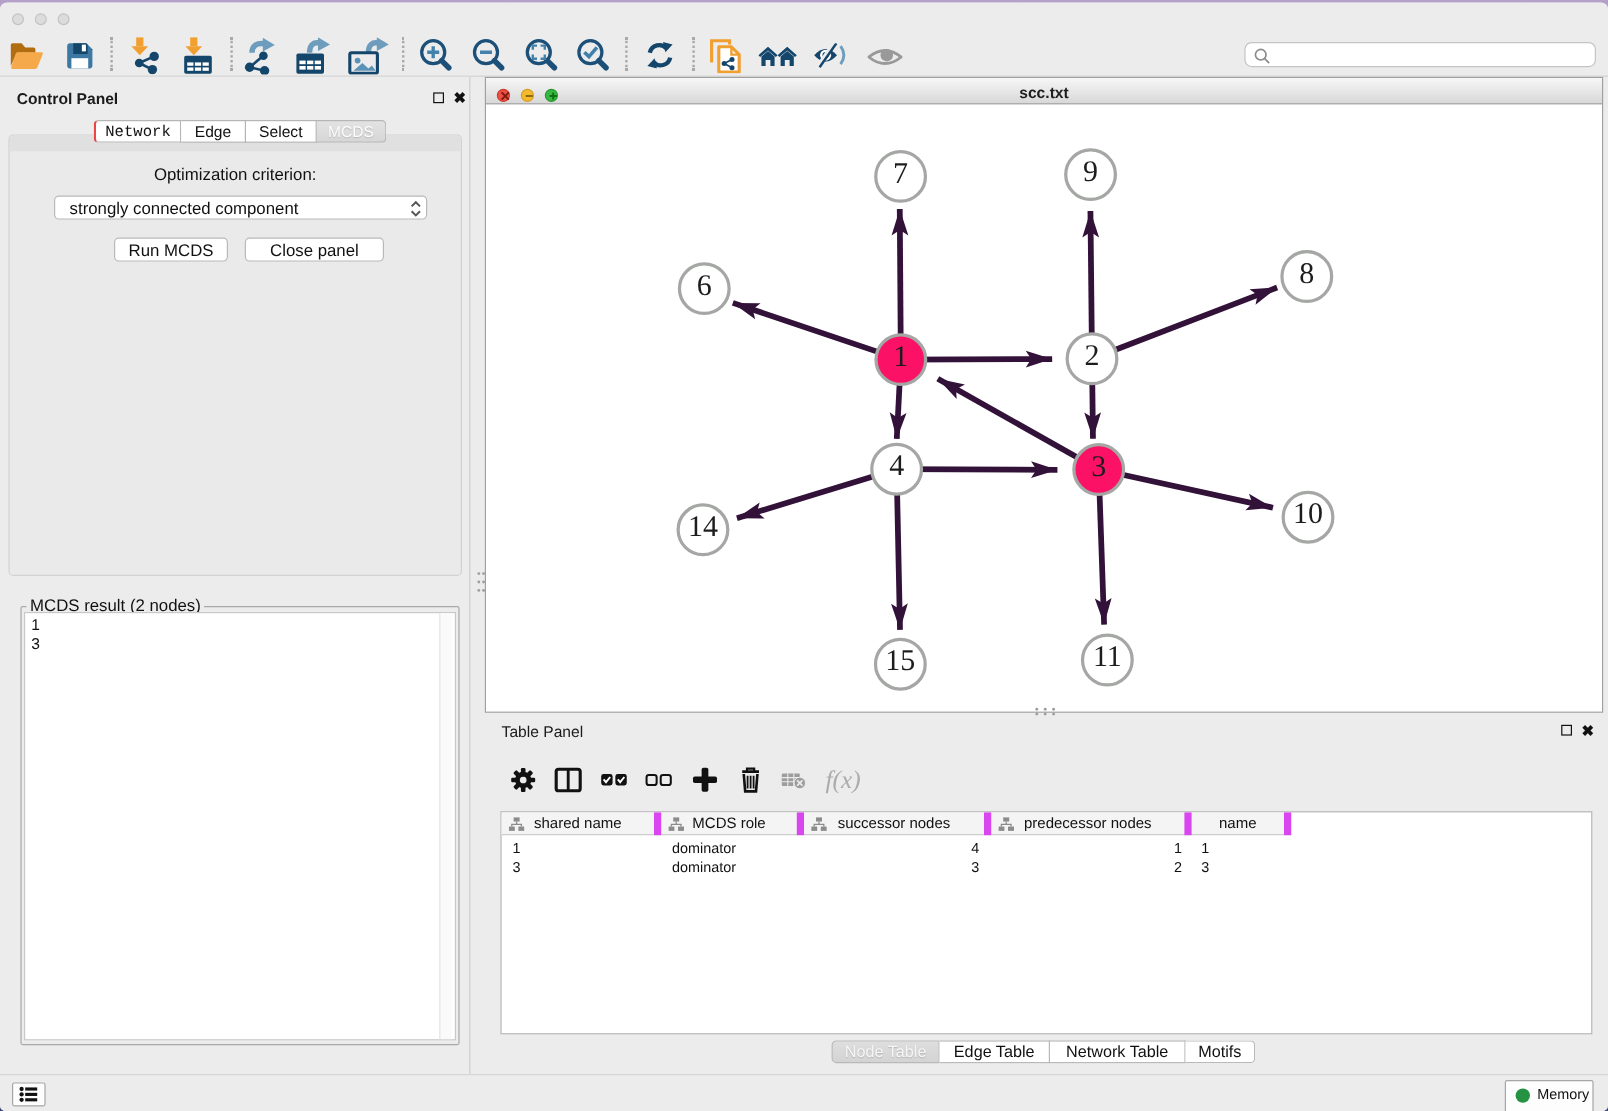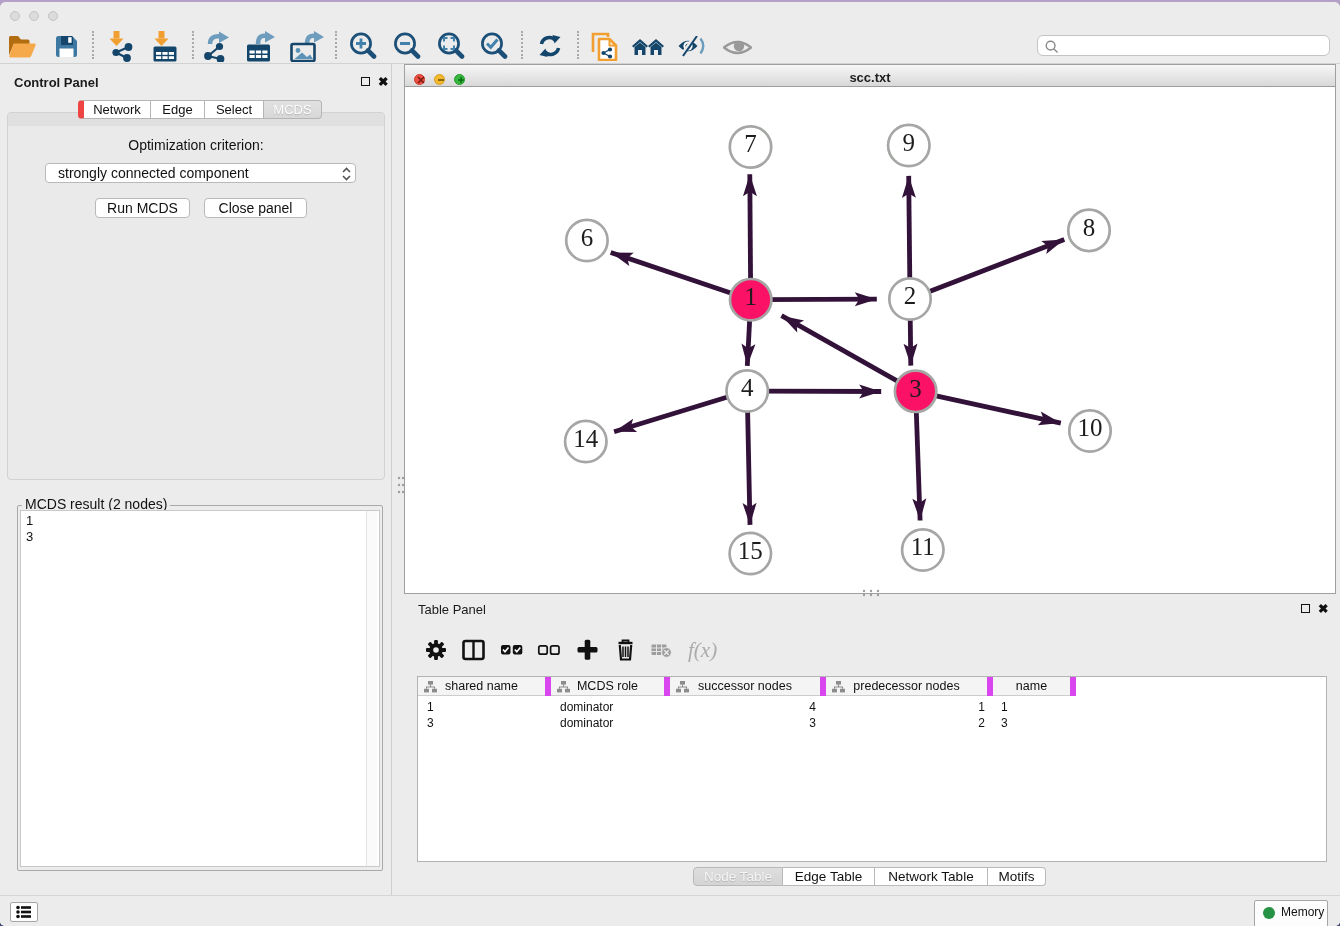--- a/index.html
+++ b/index.html
@@ -17,21 +17,21 @@
   .tsep { position:absolute; top:3px; height:28px; width:0; border-left:2px dotted #a9a9a9; }
   .search { position:absolute; left:1037px; top:7px; width:293px; height:21px; background:#fff; border:1px solid #c4c4c4; border-radius:6px; }
   
   .cp { position:absolute; left:0; top:62px; width:392px; height:831px; background:#ececec; border-right:1px solid #cfcfcf; }
   .panhead { font-size:13px; color:#1b1b1b; }
   .floatbtn { position:absolute; width:9px; height:9px; border:1.5px solid #111; }
   .closex { position:absolute; font-size:12.5px; font-weight:bold; color:#111; line-height:12px; }
   .tabs { position:absolute; z-index:3; }
   .tab { position:absolute; top:0; height:19px; background:#fff; border:1px solid #b5b5b5; border-left:none;
          font-size:13px; color:#111; text-align:center; line-height:18px; }
-  .tab.first { border-left:6px solid #ef4444; border-radius:4px 0 0 4px; }
+  .tab.first { border-left:2px solid #ef4444; border-radius:4px 0 0 4px;font-family:Liberation Mono, monospace; }
   .tab.last { border-radius:0 4px 4px 0; }
   .tab.sel { background:linear-gradient(#e2e2e2,#d7d7d7); color:#fdfdfd; text-shadow:0 1px 1px #b5b5b5; }
   .pane { position:absolute; left:7px; top:48px; width:378px; height:368px; background:#eaeaea;
           border:1px solid #d2d2d2; border-radius:4px; }
   .pane:before { content:""; position:absolute; left:0; top:0; width:100%; height:13px; background:#e0e0e0; border-radius:4px 4px 0 0; }
   .optlabel { position:absolute; left:0; top:24px; width:100%; text-align:center; font-size:14px; color:#111; }
   .select { position:absolute; left:37px; top:50px; width:311px; height:20px; background:#fff; border:1px solid #b9b9b9; border-radius:4px;
             font-size:14px; color:#111; line-height:18px; padding-left:12px; }
   .btn { position:absolute; height:20px; background:#fff; border:1px solid #b9b9b9; border-radius:4px;
          font-size:14px; color:#111; text-align:center; line-height:18px; }
@@ -245,21 +245,21 @@
     </div>
     <div class="pane">
       <div class="optlabel">Optimization criterion:</div>
       <div class="select">strongly connected component
         <svg style="position:absolute;right:3px;top:3px;" width="11" height="14" viewBox="0 0 11 14">
           <path d="M2 5 L5.5 1.5 L9 5" fill="none" stroke="#555" stroke-width="1.6"></path>
           <path d="M2 9 L5.5 12.5 L9 9" fill="none" stroke="#555" stroke-width="1.6"></path>
         </svg>
       </div>
       <div class="btn" style="left:87px;top:85px;width:95px;">Run MCDS</div>
-      <div class="btn" style="left:196px;top:85px;width:103px;">Close panel</div>
+      <div class="btn" style="left:196px;top:85px;width:116px;">Close panel</div>
     </div>
     <div class="fieldset">
       <div class="legend">MCDS result (2 nodes)</div>
       <div class="resultbox">
         <div class="mono13" style="position:absolute;left:5px;top:2px;">1</div>
         <div class="mono13" style="position:absolute;left:5px;top:18px;">3</div>
         <div style="position:absolute;right:2px;top:0;width:11px;height:100%;background:#fafafa;border-left:1px solid #e4e4e4;"></div>
       </div>
     </div>
   </div>

